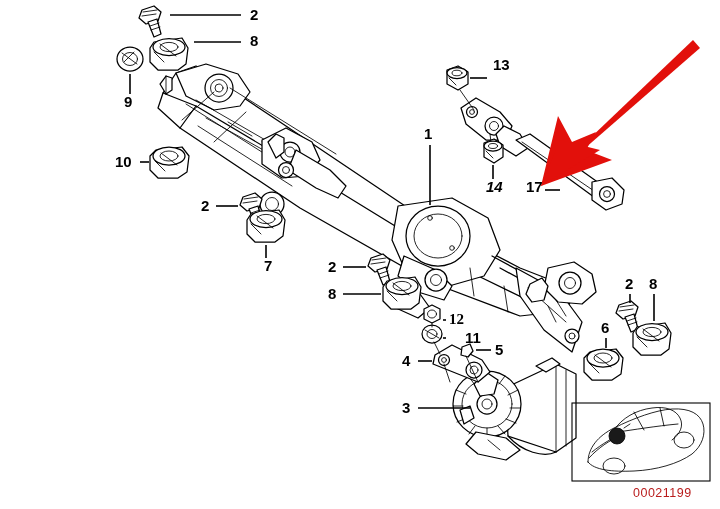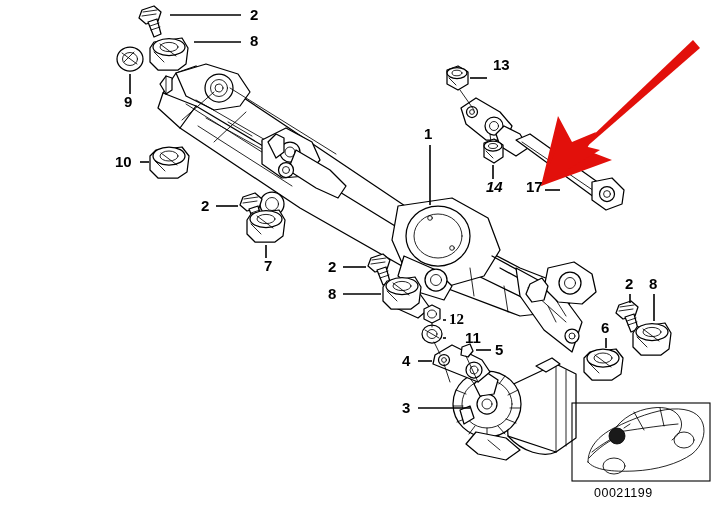--- a/index.html
+++ b/index.html
@@ -2,21 +2,21 @@
 <html><head>
 <meta charset="utf-8">
 <style>
   html,body{margin:0;padding:0;background:#ffffff;}
   body{width:720px;height:509px;position:relative;overflow:hidden;
        font-family:"Liberation Sans", sans-serif;color:#000;}
   #diagram-root{position:absolute;inset:0;}
   svg.layer{position:absolute;left:0;top:0;width:720px;height:509px;}
   .callout{position:absolute;font-weight:bold;font-size:15px;line-height:1;
            color:#000;white-space:nowrap;}
-  .refnum{position:absolute;font-size:12.5px;letter-spacing:.5px;color:#000000;}
+  .refnum{position:absolute;font-size:12.5px;letter-spacing:.5px;color:#b91c1c;margin-left:39px;}
   .ink{fill:none;stroke:#000;stroke-width:1.25;stroke-linejoin:round;stroke-linecap:round;}
   .ink-thin{fill:none;stroke:#000;stroke-width:0.85;stroke-linejoin:round;stroke-linecap:round;}
   .ink-fill{fill:#ffffff;stroke:#000;stroke-width:1.25;stroke-linejoin:round;}
   .lead{stroke:#000;stroke-width:1.6;fill:none;stroke-linecap:butt;}
   .dark{fill:#1a1a1a;stroke:#000;stroke-width:0.8;}
   .carbox{fill:none;stroke:#000;stroke-width:1.1;}
 </style>
 </head>
 <body>
 

